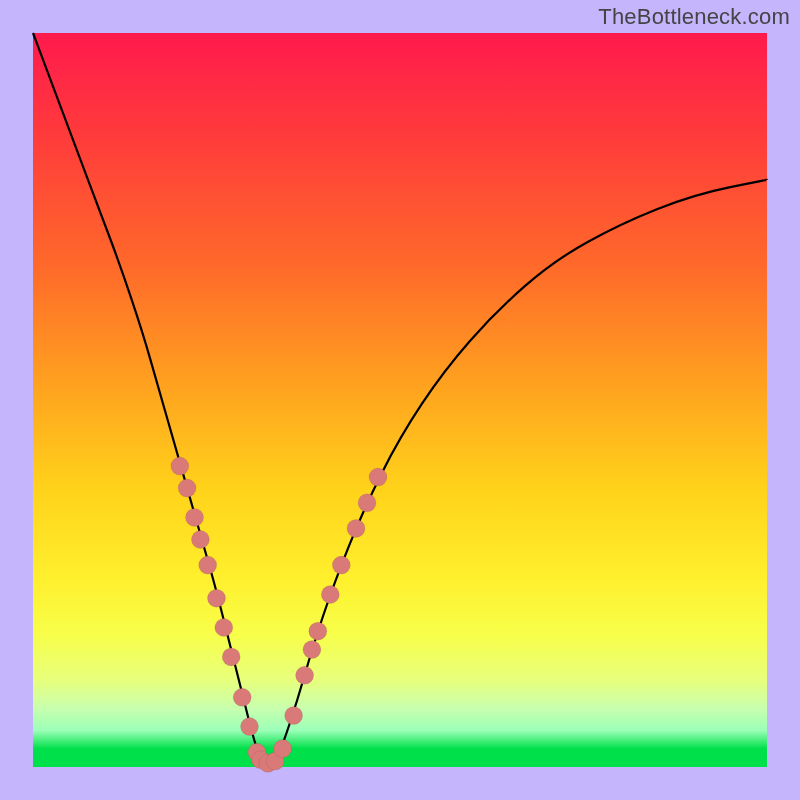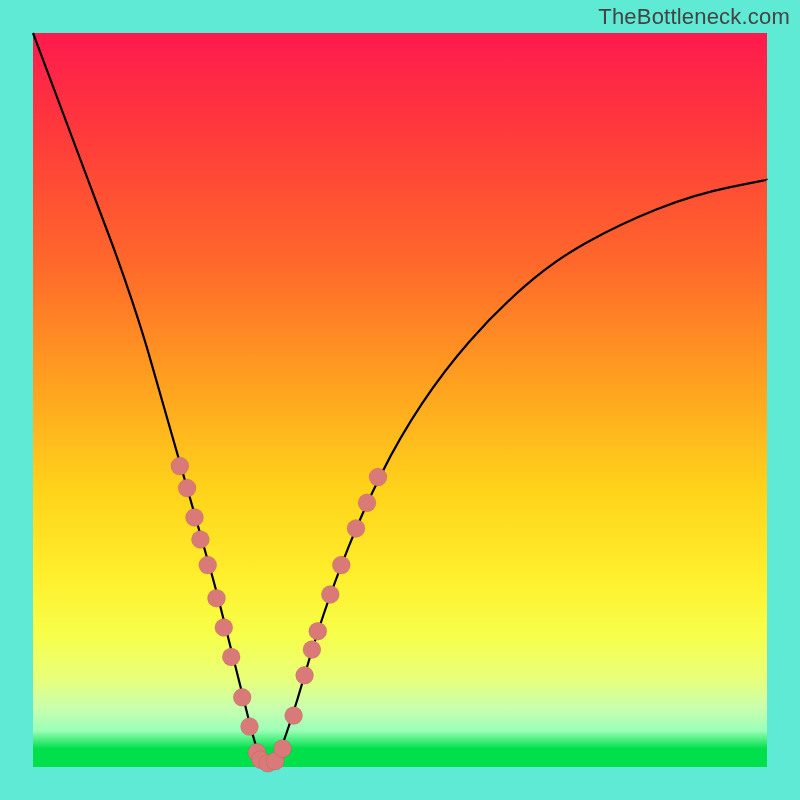--- a/index.html
+++ b/index.html
@@ -7,21 +7,21 @@
     padding: 0;
     width: 800px;
     height: 800px;
     overflow: hidden;
     font-family: Arial, Helvetica, sans-serif;
   }
   .frame {
     position: relative;
     width: 800px;
     height: 800px;
-    background: #5eead4;
+    background: #c4b5fd;
   }
   .plot-area {
     position: absolute;
     left: 33px;
     top: 33px;
     width: 734px;
     height: 734px;
     
     background: linear-gradient(
       to bottom,

